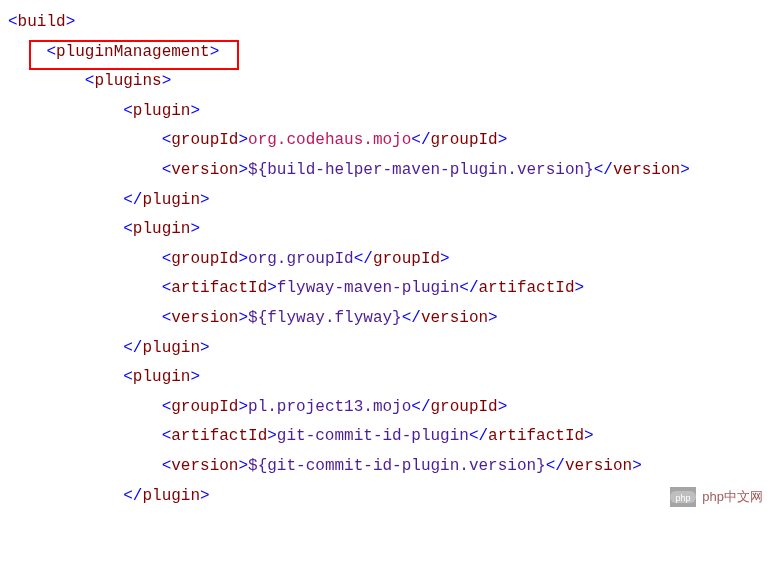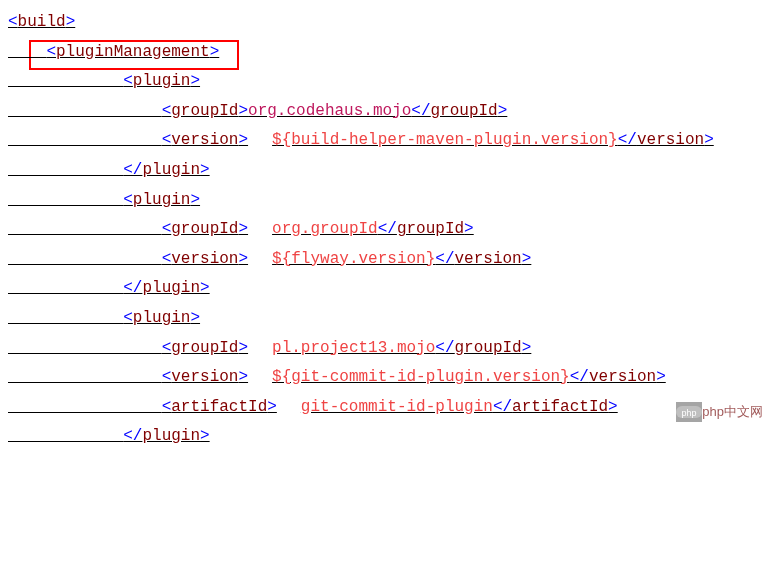--- a/index.html
+++ b/index.html
@@ -10,44 +10,44 @@
       line-height: 1.85;
       background: #ffffff;
       color: #000;
       width: 778px;
       box-sizing: border-box;
       position: relative;
     }
     .tag-angle { color: #0000ff; }
     .tag-name { color: #800000; }
     .text-black { color: #be185d; }
-    .text-red { color: #ef4444; margin-left: 24px; }
+    .text-red { color: #4c1d95; }
     .line {
       white-space: pre;
       position: relative;
-      text-decoration: underline;
     }
     .code-wrap {
       position: relative;
     }
     .highlight-box {
       position: absolute;
       border: 2px solid #ff0000;
       top: 32px;
       left: 21px;
       width: 206px;
       height: 26px;
       pointer-events: none;
     }
     .watermark {
       position: absolute;
       right: 15px;
-      bottom: 36px;
+      bottom: 10px;
       display: flex;
       align-items: center;
+      gap: 6px;
       opacity: 0.75;
     }
     .watermark .logo {
       width: 26px;
       height: 20px;
       background: #888;
     }
     .watermark .txt {
       font-family: "Microsoft YaHei", sans-serif;
       font-size: 13px;
@@ -57,46 +57,48 @@
 </head>
 <body>
 
 <div class="code-wrap">
   <div class="highlight-box"></div>
 
   <div class="line"><span class="tag-angle">&lt;</span><span class="tag-name">build</span><span class="tag-angle">&gt;</span></div>
 
   <div class="line">    <span class="tag-angle">&lt;</span><span class="tag-name">pluginManagement</span><span class="tag-angle">&gt;</span></div>
 
+  <div class="line">        <span class="tag-angle">&lt;</span><span class="tag-name">plugins</span><span class="tag-angle">&gt;</span></div>
 
   <div class="line">            <span class="tag-angle">&lt;</span><span class="tag-name">plugin</span><span class="tag-angle">&gt;</span></div>
 
   <div class="line">                <span class="tag-angle">&lt;</span><span class="tag-name">groupId</span><span class="tag-angle">&gt;</span><span class="text-black">org.codehaus.mojo</span><span class="tag-angle">&lt;/</span><span class="tag-name">groupId</span><span class="tag-angle">&gt;</span></div>
 
 
   <div class="line">                <span class="tag-angle">&lt;</span><span class="tag-name">version</span><span class="tag-angle">&gt;</span><span class="text-red">${build-helper-maven-plugin.version}</span><span class="tag-angle">&lt;/</span><span class="tag-name">version</span><span class="tag-angle">&gt;</span></div>
 
   <div class="line">            <span class="tag-angle">&lt;/</span><span class="tag-name">plugin</span><span class="tag-angle">&gt;</span></div>
 
   <div class="line">            <span class="tag-angle">&lt;</span><span class="tag-name">plugin</span><span class="tag-angle">&gt;</span></div>
 
   <div class="line">                <span class="tag-angle">&lt;</span><span class="tag-name">groupId</span><span class="tag-angle">&gt;</span><span class="text-red">org.groupId</span><span class="tag-angle">&lt;/</span><span class="tag-name">groupId</span><span class="tag-angle">&gt;</span></div>
 
+  <div class="line">                <span class="tag-angle">&lt;</span><span class="tag-name">artifactId</span><span class="tag-angle">&gt;</span><span class="text-red">flyway-maven-plugin</span><span class="tag-angle">&lt;/</span><span class="tag-name">artifactId</span><span class="tag-angle">&gt;</span></div>
 
-  <div class="line">                <span class="tag-angle">&lt;</span><span class="tag-name">version</span><span class="tag-angle">&gt;</span><span class="text-red">${flyway.version}</span><span class="tag-angle">&lt;/</span><span class="tag-name">version</span><span class="tag-angle">&gt;</span></div>
+  <div class="line">                <span class="tag-angle">&lt;</span><span class="tag-name">version</span><span class="tag-angle">&gt;</span><span class="text-red">${flyway.flyway}</span><span class="tag-angle">&lt;/</span><span class="tag-name">version</span><span class="tag-angle">&gt;</span></div>
 
   <div class="line">            <span class="tag-angle">&lt;/</span><span class="tag-name">plugin</span><span class="tag-angle">&gt;</span></div>
 
   <div class="line">            <span class="tag-angle">&lt;</span><span class="tag-name">plugin</span><span class="tag-angle">&gt;</span></div>
 
   <div class="line">                <span class="tag-angle">&lt;</span><span class="tag-name">groupId</span><span class="tag-angle">&gt;</span><span class="text-red">pl.project13.mojo</span><span class="tag-angle">&lt;/</span><span class="tag-name">groupId</span><span class="tag-angle">&gt;</span></div>
 
+  <div class="line">                <span class="tag-angle">&lt;</span><span class="tag-name">artifactId</span><span class="tag-angle">&gt;</span><span class="text-red">git-commit-id-plugin</span><span class="tag-angle">&lt;/</span><span class="tag-name">artifactId</span><span class="tag-angle">&gt;</span></div>
+
   <div class="line">                <span class="tag-angle">&lt;</span><span class="tag-name">version</span><span class="tag-angle">&gt;</span><span class="text-red">${git-commit-id-plugin.version}</span><span class="tag-angle">&lt;/</span><span class="tag-name">version</span><span class="tag-angle">&gt;</span></div>
-
-  <div class="line">                <span class="tag-angle">&lt;</span><span class="tag-name">artifactId</span><span class="tag-angle">&gt;</span><span class="text-red">git-commit-id-plugin</span><span class="tag-angle">&lt;/</span><span class="tag-name">artifactId</span><span class="tag-angle">&gt;</span></div>
 
   <div class="line">            <span class="tag-angle">&lt;/</span><span class="tag-name">plugin</span><span class="tag-angle">&gt;</span></div>
 
 </div>
 
 <div class="watermark">
   <svg class="logo" viewBox="0 0 26 20">
       <rect x="0" y="4" width="26" height="12" rx="6" fill="#aaa"></rect>
       <text x="13" y="14" text-anchor="middle" font-size="9" fill="#fff" font-family="sans-serif">php</text>
     </svg>

